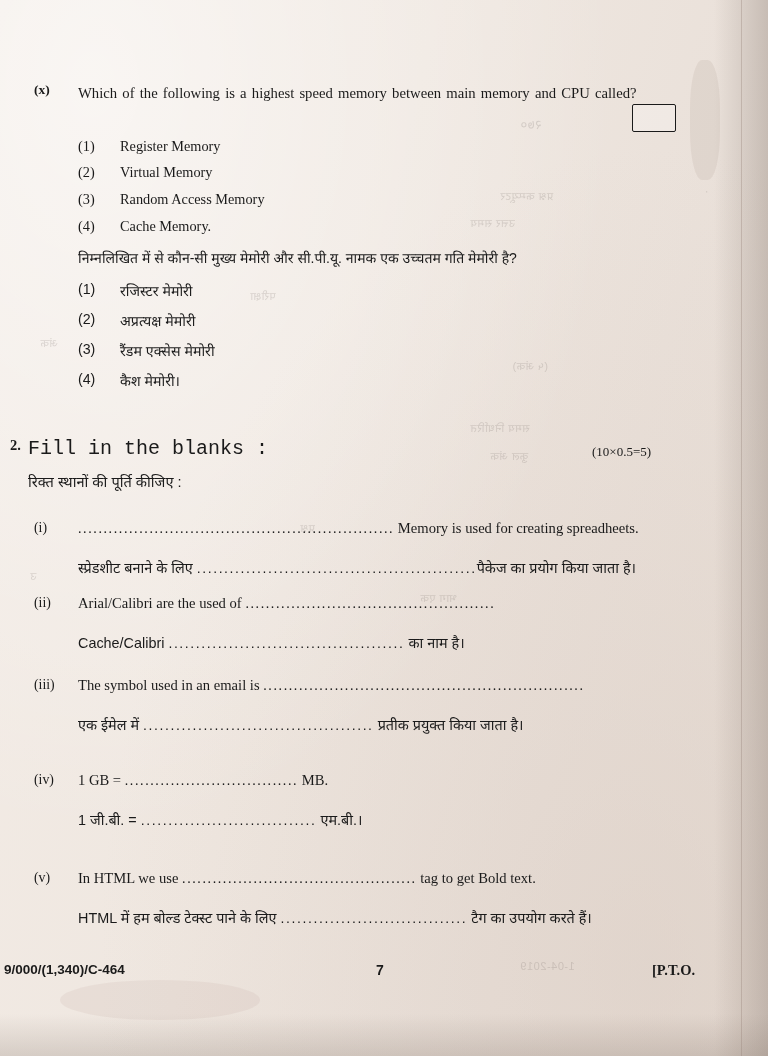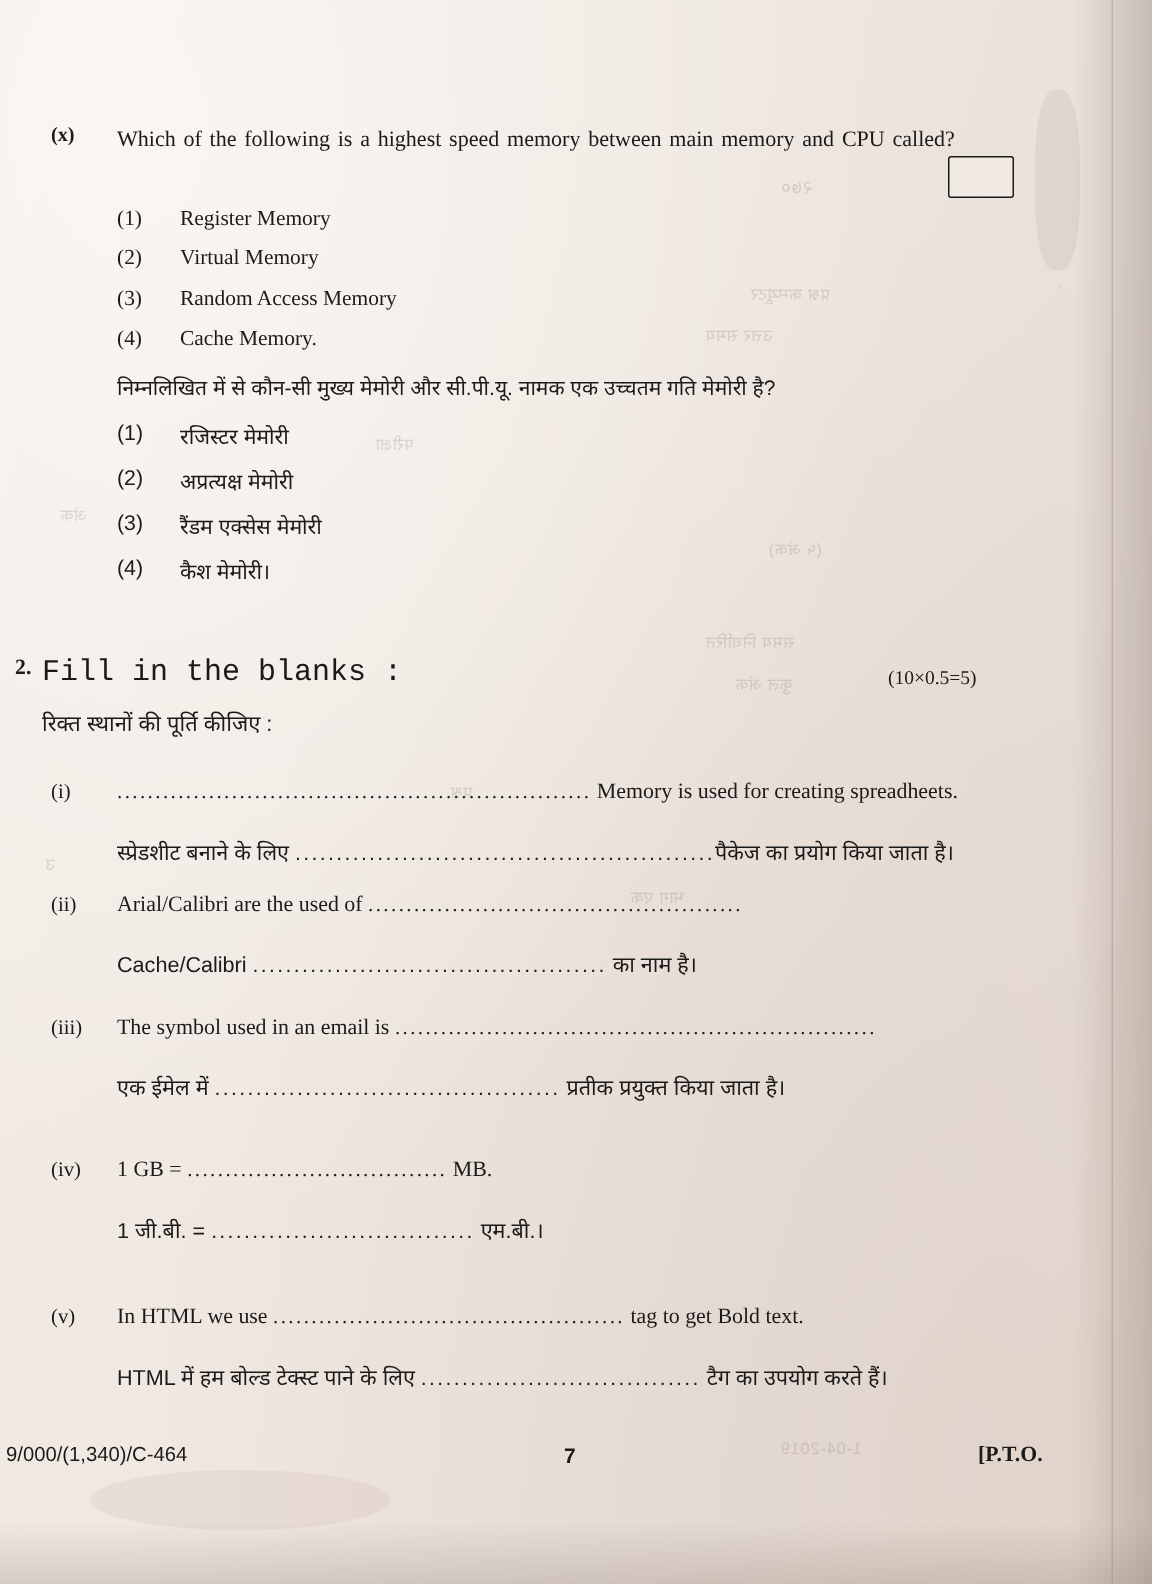--- a/index.html
+++ b/index.html
@@ -134,21 +134,21 @@
   .dots {
     letter-spacing: 1.6px;
     font-size: 14px;
     color: #1a1a1a;
   }
 
   
   #footer-left {
     position: absolute; left: 4px; top: 962px;
     font-family: "Liberation Sans", sans-serif;
-    font-size: 13.5px; font-weight: normal;
+    font-size: 13.5px; font-weight: bold;
   }
   #footer-page {
     position: absolute; left: 376px; top: 962px;
     font-family: "Liberation Sans", sans-serif;
     font-size: 14px; font-weight: bold;
   }
   #footer-pto {
     position: absolute; left: 652px; top: 962px;
     font-family: "Liberation Serif", serif;
     font-size: 14.5px; font-weight: bold; text-align: right;

